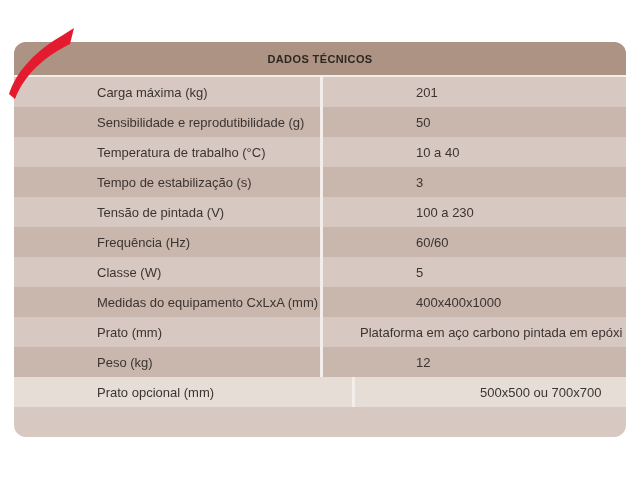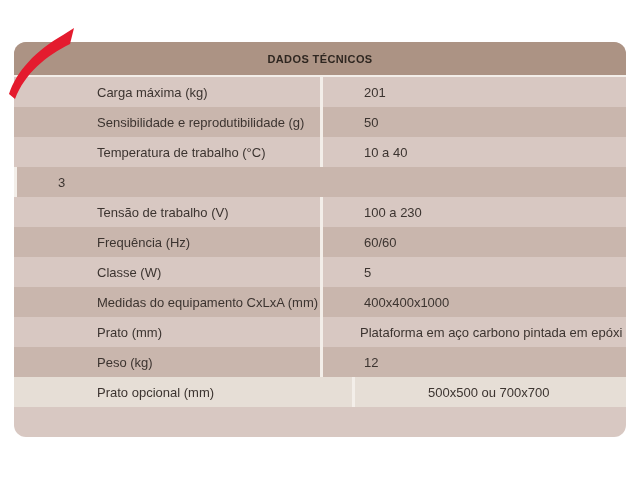--- a/index.html
+++ b/index.html
@@ -69,21 +69,21 @@
     flex: none;
   }
   .vdiv {
     width: 3px;
     flex: none;
     background: var(--divider);
   }
   .cell.value {
     flex: 1;
     box-sizing: border-box;
-    padding-left: 41px;
+    padding-left: 93px;
   }
   .cell.value.long {
     padding-left: 37px;
   }
   .ribbon {
     position: absolute;
     left: 7px;
     top: 26px;
     z-index: 5;
   }
@@ -114,26 +114,27 @@
   </div>
 
 
   <div class="row">
     <div class="cell label">Temperatura de trabalho (°C)</div>
     <div class="vdiv"></div>
     <div class="cell value">10 a 40</div>
   </div>
 
   <div class="row">
+    <div class="cell label">Tempo de estabilização (s)</div>
     <div class="vdiv"></div>
     <div class="cell value">3</div>
   </div>
 
   <div class="row">
-    <div class="cell label">Tensão de trabalho (V)</div>
+    <div class="cell label">Tensão de pintada (V)</div>
     <div class="vdiv"></div>
     <div class="cell value">100 a 230</div>
   </div>
 
   <div class="row">
     <div class="cell label">Frequência (Hz)</div>
     <div class="vdiv"></div>
     <div class="cell value">60/60</div>
   </div>
 

